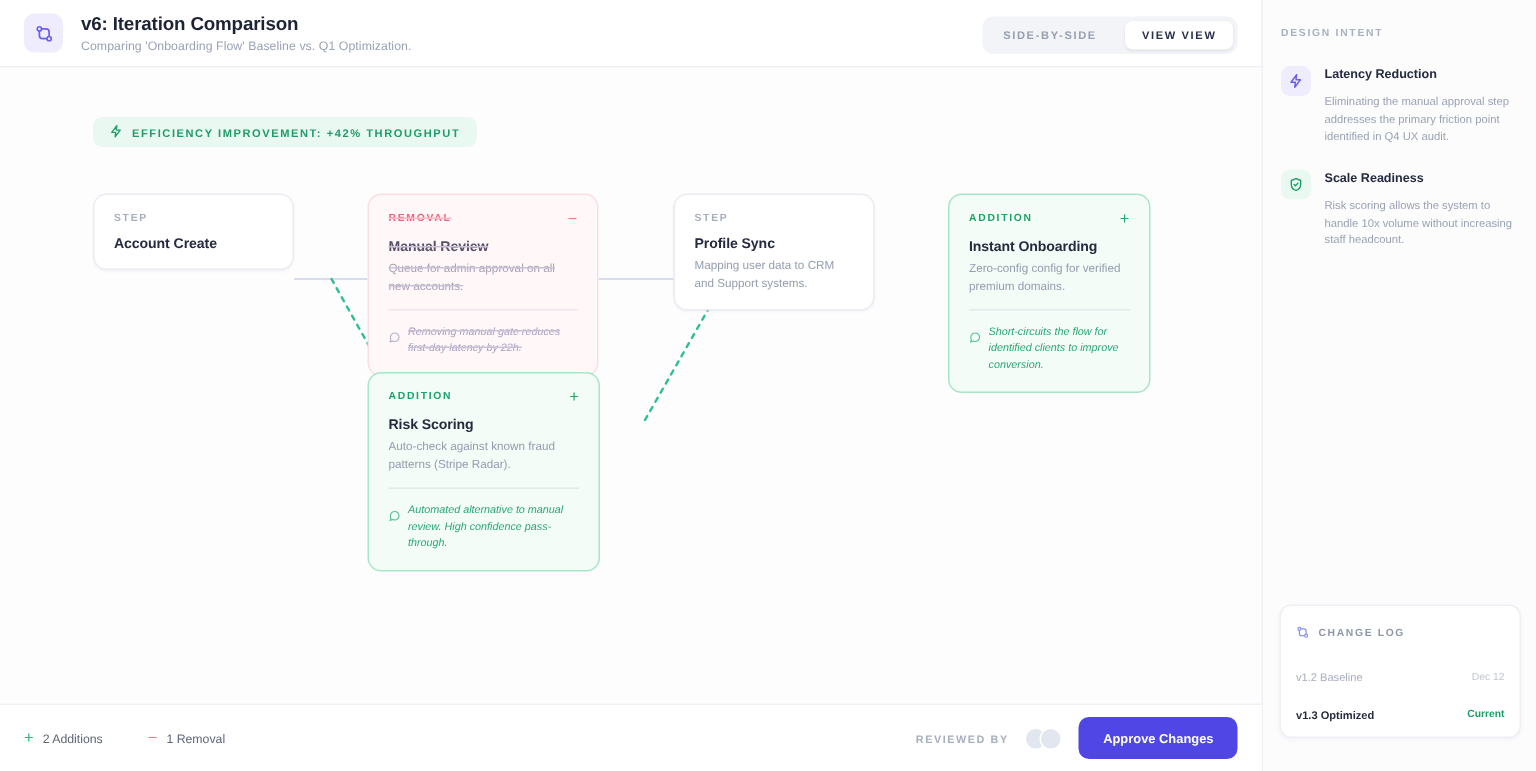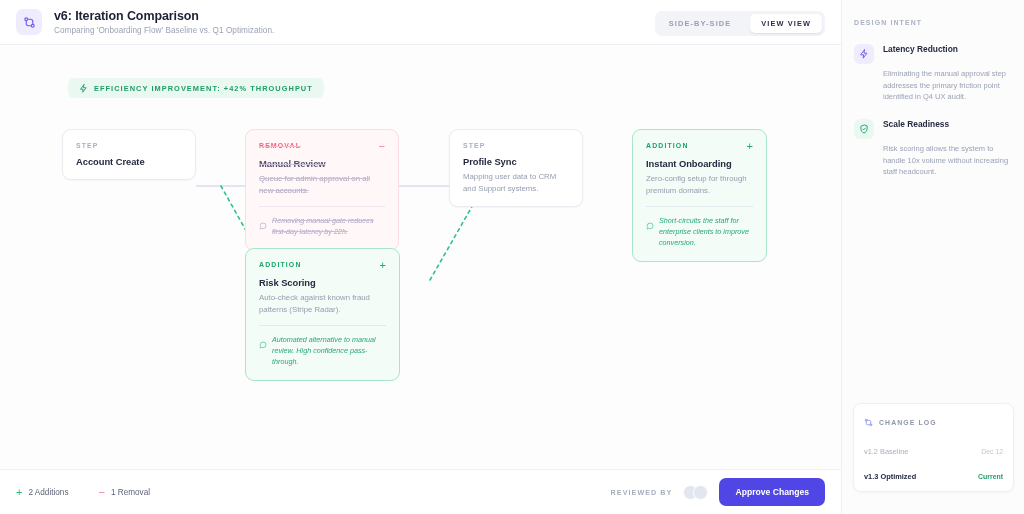--- a/index.html
+++ b/index.html
@@ -35,21 +35,21 @@
     padding: 5px 11px; border-radius: 5px; color: #97a0b2;
     background: transparent; border: none; cursor: pointer;
     font-family: "Liberation Sans", sans-serif;
   }
   .seg-btn.active { background: #ffffff; color: #2b3048; box-shadow: 0 1px 2px rgba(30,35,53,.10); }
 
   
   .canvas { position: absolute; left: 0; top: 45px; width: 841px; height: 424px; }
 
   .badge {
-    position: absolute; left: 68px; top: 78px;
+    position: absolute; left: 62px; top: 78px;
     background: #e9f9f1; border-radius: 6px; height: 20px;
     display: flex; align-items: center; gap: 6px; padding: 0 11px;
   }
   .badge-text { font-size: 7.4px; font-weight: bold; letter-spacing: 1.05px; color: #1f9d68; }
 
   
   .wires { position: absolute; left: 0; top: 0; width: 841px; height: 469px; pointer-events: none; }
 
   
   .card { position: absolute; border-radius: 9px; padding: 12px 13px; background: #ffffff; }
@@ -82,21 +82,21 @@
     position: absolute; right: 0; top: 0; width: 183px; height: 514px;
     background: #fcfcfd; border-left: 1px solid #eef0f5;
   }
   .panel-kicker { font-size: 6.9px; font-weight: bold; letter-spacing: 1.15px; color: #a9b0c0; padding: 19px 0 0 12px; }
   .intent { display: flex; gap: 9px; padding: 0 14px 0 12px; margin-top: 16px; }
   .intent-ico { width: 20px; height: 20px; border-radius: 6px; flex: none; display: flex; align-items: center; justify-content: center; }
   .ico-purple { background: #eeecfd; }
   .ico-green  { background: #e9f9f1; }
   .ico-gray   { background: #f1f3f7; }
   .intent-title { font-size: 8.4px; font-weight: bold; color: #252a3e; }
-  .intent-body { font-size: 7.5px; color: #9aa2b4; line-height: 1.55; margin-top: 14px; }
+  .intent-body { font-size: 7.5px; color: #9aa2b4; line-height: 1.55; margin-top: 8px; }
 
   .changelog {
     position: absolute; left: 11px; bottom: 22px; width: 161px;
     background: #ffffff; border: 1px solid #eef0f5; border-radius: 8px;
     padding: 9px 10px 10px; box-shadow: 0 1px 3px rgba(30,35,53,.04);
   }
   .cl-head { display: flex; align-items: center; gap: 6px; }
   .cl-title { font-size: 6.9px; font-weight: bold; letter-spacing: 1.1px; color: #8e96a8; }
   .cl-row { display: flex; justify-content: space-between; align-items: center; margin-top: 16px; }
   .cl-name { font-size: 7.4px; color: #a7aebd; }
@@ -198,28 +198,28 @@
       <div class="card-title">Profile Sync</div>
       <div class="card-desc">Mapping user data to CRM and Support systems.</div>
     </div>
 
     <div class="card card-addition" style="left:632px; top:84px; width:135px;">
       <div class="card-head">
         <span class="kicker kicker-addition">ADDITION</span>
         <span class="mark mark-plus">+</span>
       </div>
       <div class="card-title">Instant Onboarding</div>
-      <div class="card-desc">Zero-config setup for through premium domains.</div>
+      <div class="card-desc">Zero-config config for verified premium domains.</div>
       <div class="note note-addition">
         <span>
           <svg width="8" height="8" viewBox="0 0 24 24" fill="none" stroke="#4cc295" stroke-width="2.2" stroke-linejoin="round">
             <path d="M21 11.5a8.4 8.4 0 0 1-9 8.4 9.7 9.7 0 0 1-4-.9L3 21l2-4.4A8.2 8.2 0 0 1 3.6 11.5 8.4 8.4 0 0 1 12 3.1a8.4 8.4 0 0 1 9 8.4z"></path>
           </svg>
         </span>
-        <span class="note-text">Short-circuits the staff for enterprise clients to improve conversion.</span>
+        <span class="note-text">Short-circuits the flow for identified clients to improve conversion.</span>
       </div>
     </div>
 
     <div class="card card-addition" style="left:245px; top:203px; width:155px;">
       <div class="card-head">
         <span class="kicker kicker-addition">ADDITION</span>
         <span class="mark mark-plus">+</span>
       </div>
       <div class="card-title">Risk Scoring</div>
       <div class="card-desc">Auto-check against known fraud patterns (Stripe Radar).</div>

